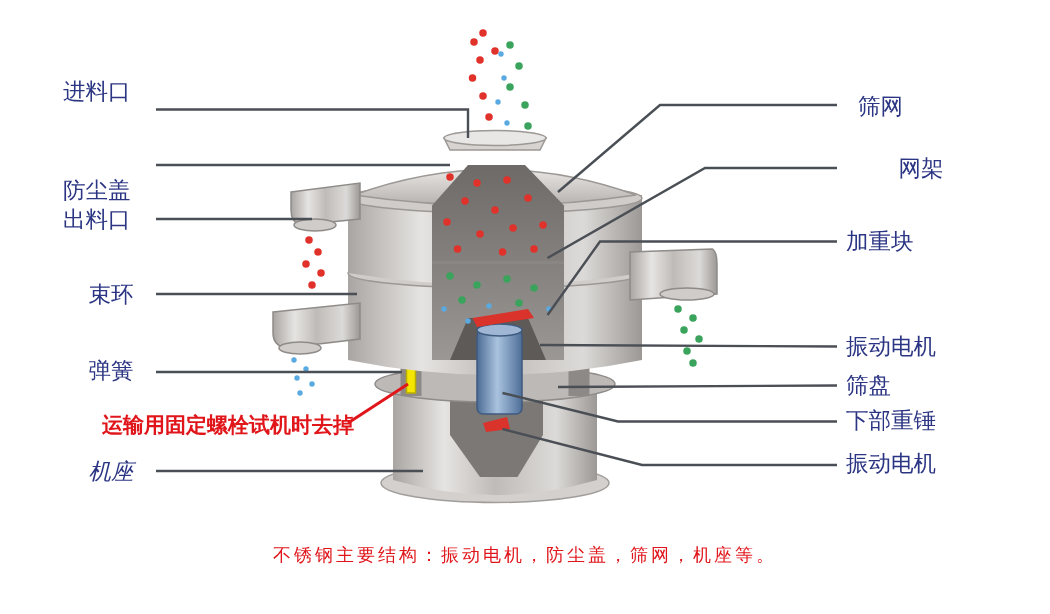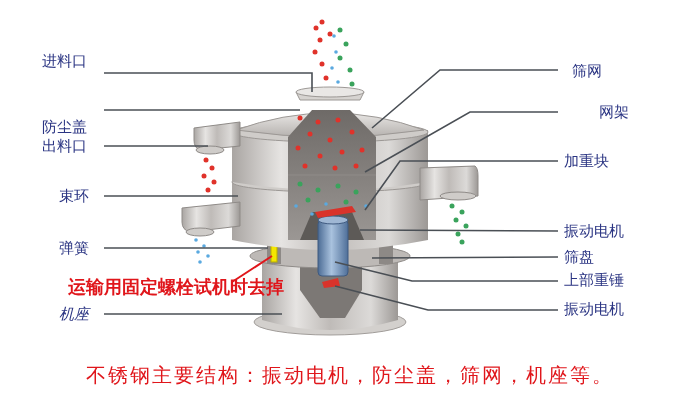--- a/index.html
+++ b/index.html
@@ -1,19 +1,19 @@
 <!DOCTYPE html>
 <html><head>
 <meta charset="utf-8">
 <style>
   html, body { margin:0; padding:0; background:#ffffff; }
   body { width:700px; height:409px; position:relative; overflow:hidden; font-family:"DejaVu Sans", sans-serif; }
   .label { position:absolute; color:#2b3583; font-size:15px; line-height:18px; white-space:nowrap; }
-  .warn { position:absolute; color:#e0161b; font-size:18px; font-weight:bold; white-space:nowrap; }
-  .footer { position:absolute; left:0; width:700px; top:362px; text-align:center; color:#e0161b; font-size:20px; letter-spacing:2px; }
+  .warn { position:absolute; color:#e0161b; font-size:14px; font-weight:bold; white-space:nowrap; }
+  .footer { position:absolute; left:0; width:700px; top:362px; text-align:center; color:#e0161b; font-size:12px; letter-spacing:2px; }
   svg.art { position:absolute; left:0; top:0; }
 </style>
 </head>
 <body>
 
 <svg class="art" width="700" height="409" viewBox="0 0 700 409">
   <defs>
     <linearGradient id="steel" x1="0" x2="1" y1="0" y2="0">
       <stop offset="0" stop-color="#a9a5a2"></stop>
       <stop offset="0.25" stop-color="#e6e4e2"></stop>
@@ -176,18 +176,18 @@
 <div class="label" style="left:42px;top:137px;">出料口</div>
 <div class="label" style="left:59px;top:187px;">束环</div>
 <div class="label" style="left:59px;top:239px;font-family:Liberation Serif, serif;">弹簧</div>
 <div class="label" style="left:59px;top:305px;font-style:italic;">机座</div>
 
 <div class="label" style="left:572px;top:62px;">筛网</div>
 <div class="label" style="left:564px;top:103px;margin-left:35px;">网架</div>
 <div class="label" style="left:564px;top:152px;">加重块</div>
 <div class="label" style="left:564px;top:222px;">振动电机</div>
 <div class="label" style="left:564px;top:248px;">筛盘</div>
-<div class="label" style="left:564px;top:271px;">上部重锤</div>
+<div class="label" style="left:564px;top:271px;">下部重锤</div>
 <div class="label" style="left:564px;top:300px;">振动电机</div>
 
 <div class="warn" style="left:68px;top:275px;">运输用固定螺栓试机时去掉</div>
 
 <div class="footer">不锈钢主要结构：振动电机，防尘盖，筛网，机座等。</div>
 
 </body></html>

